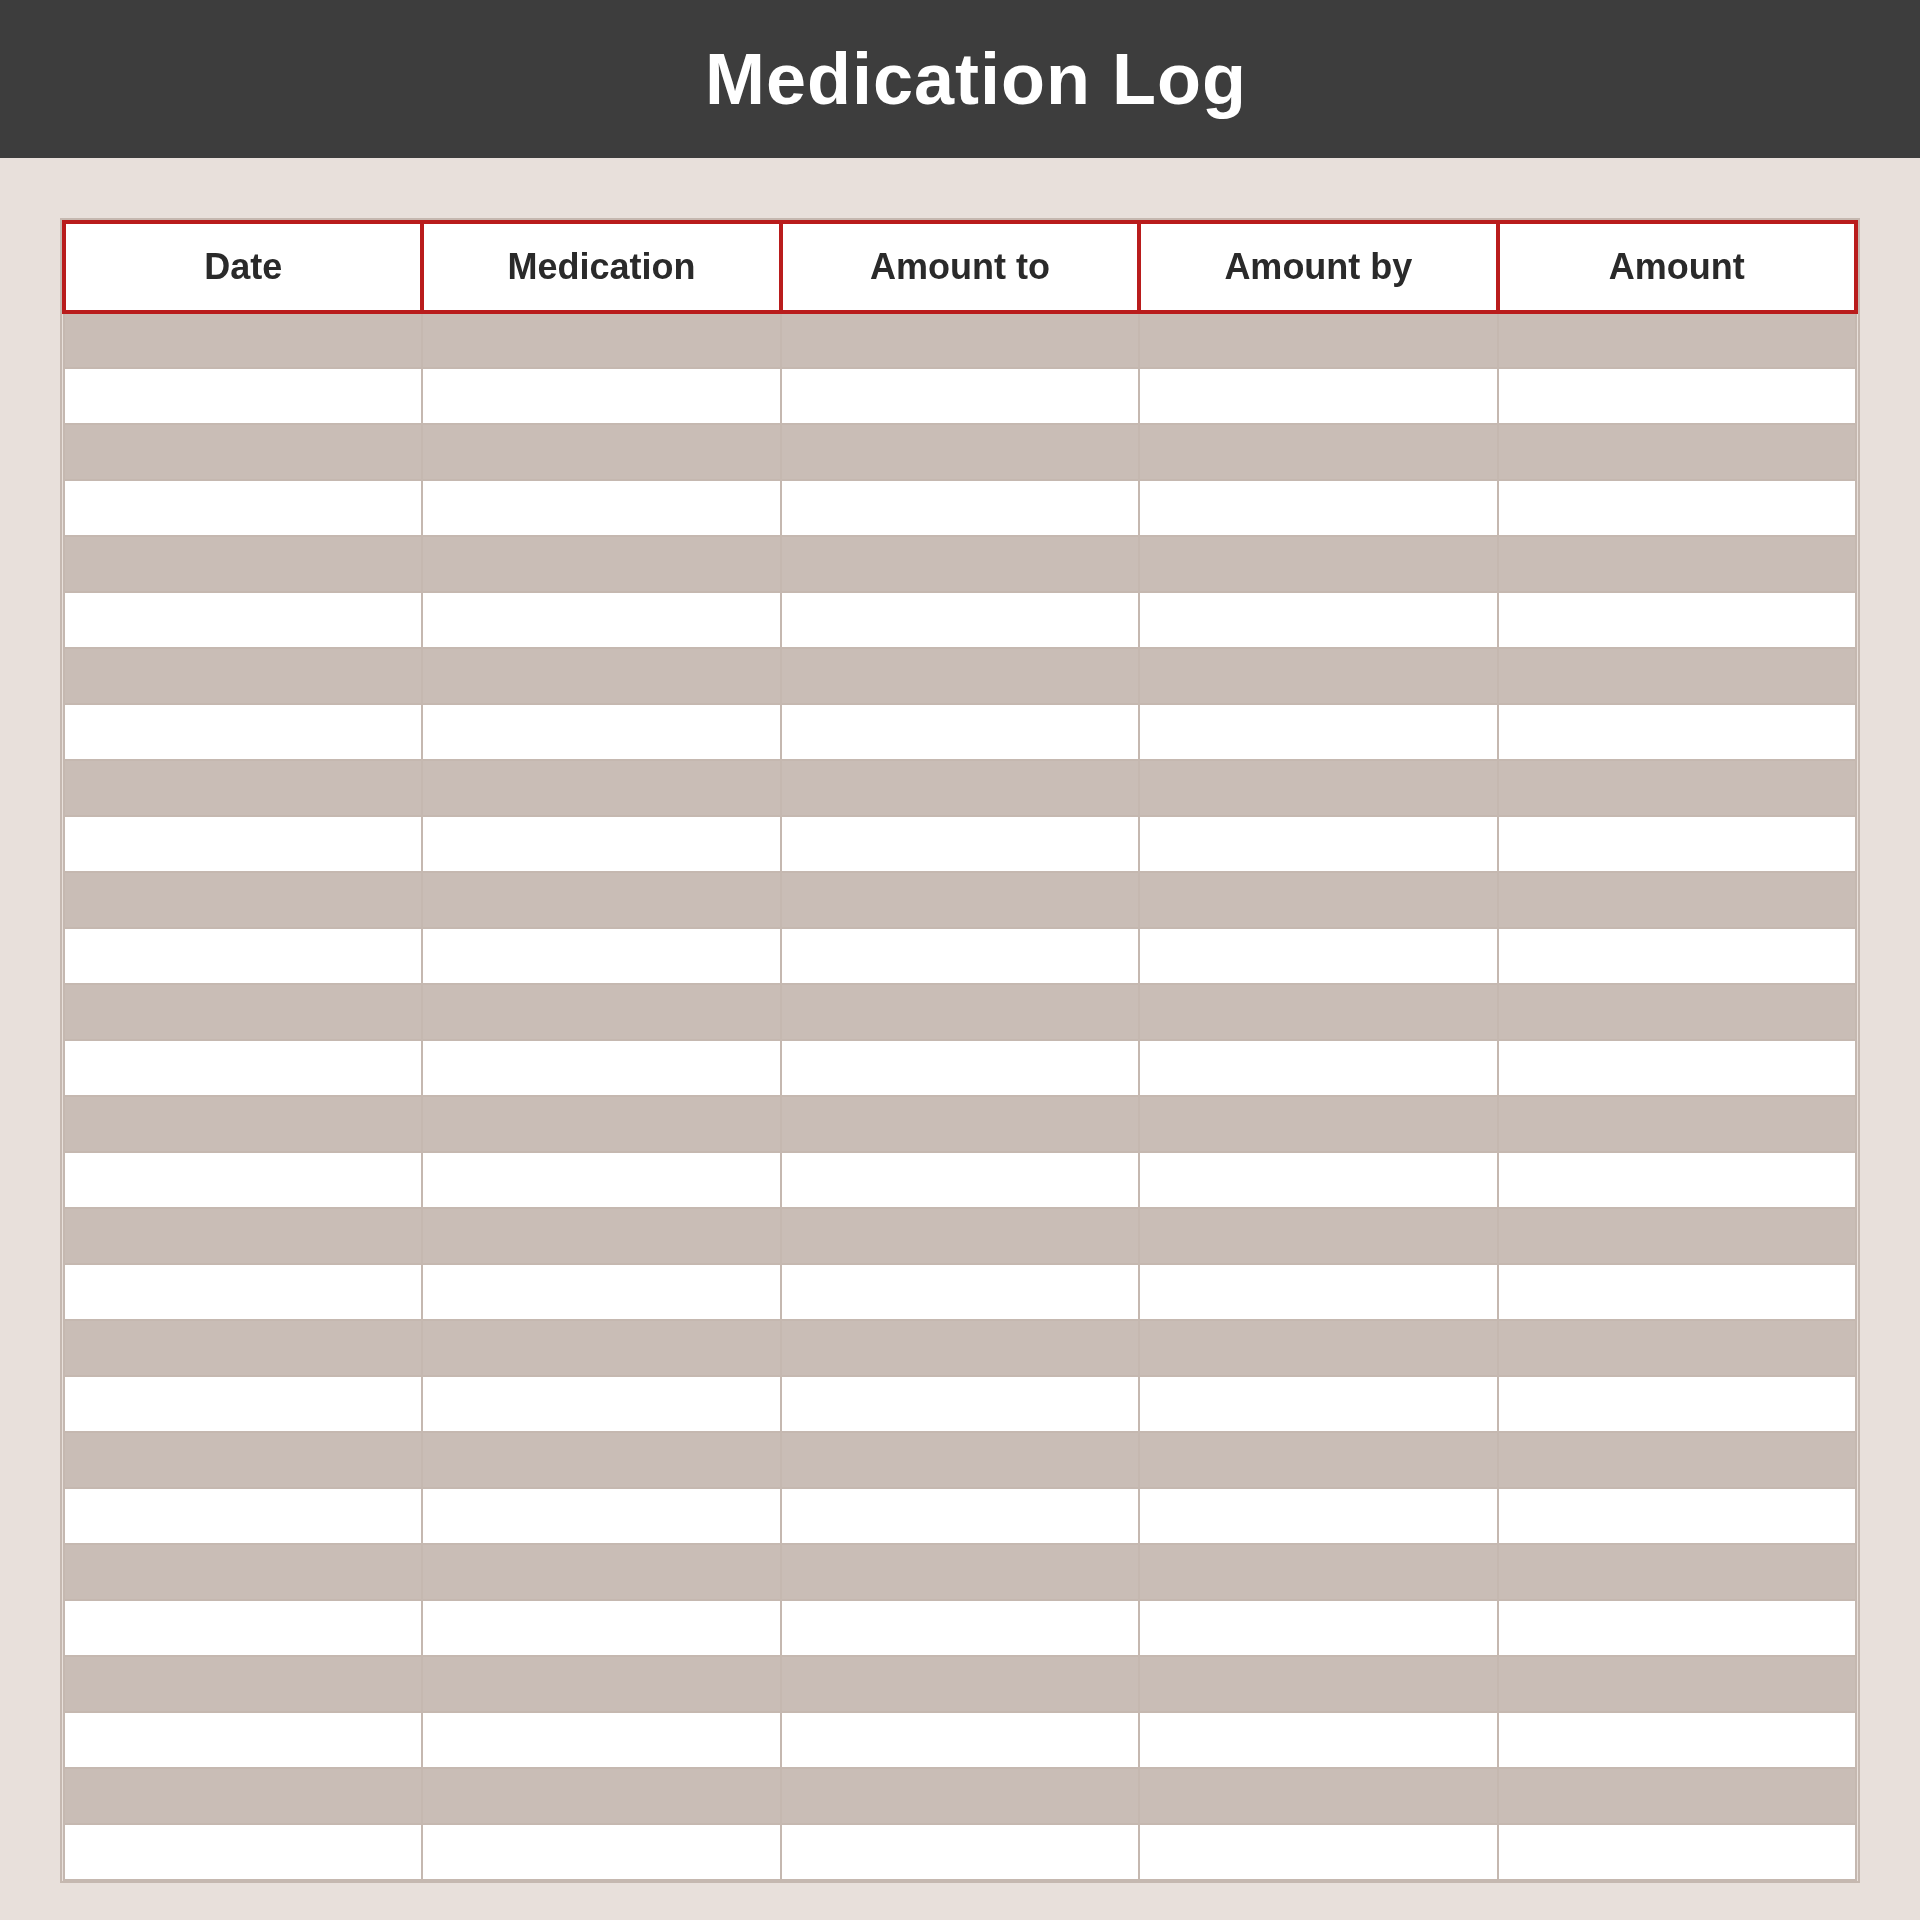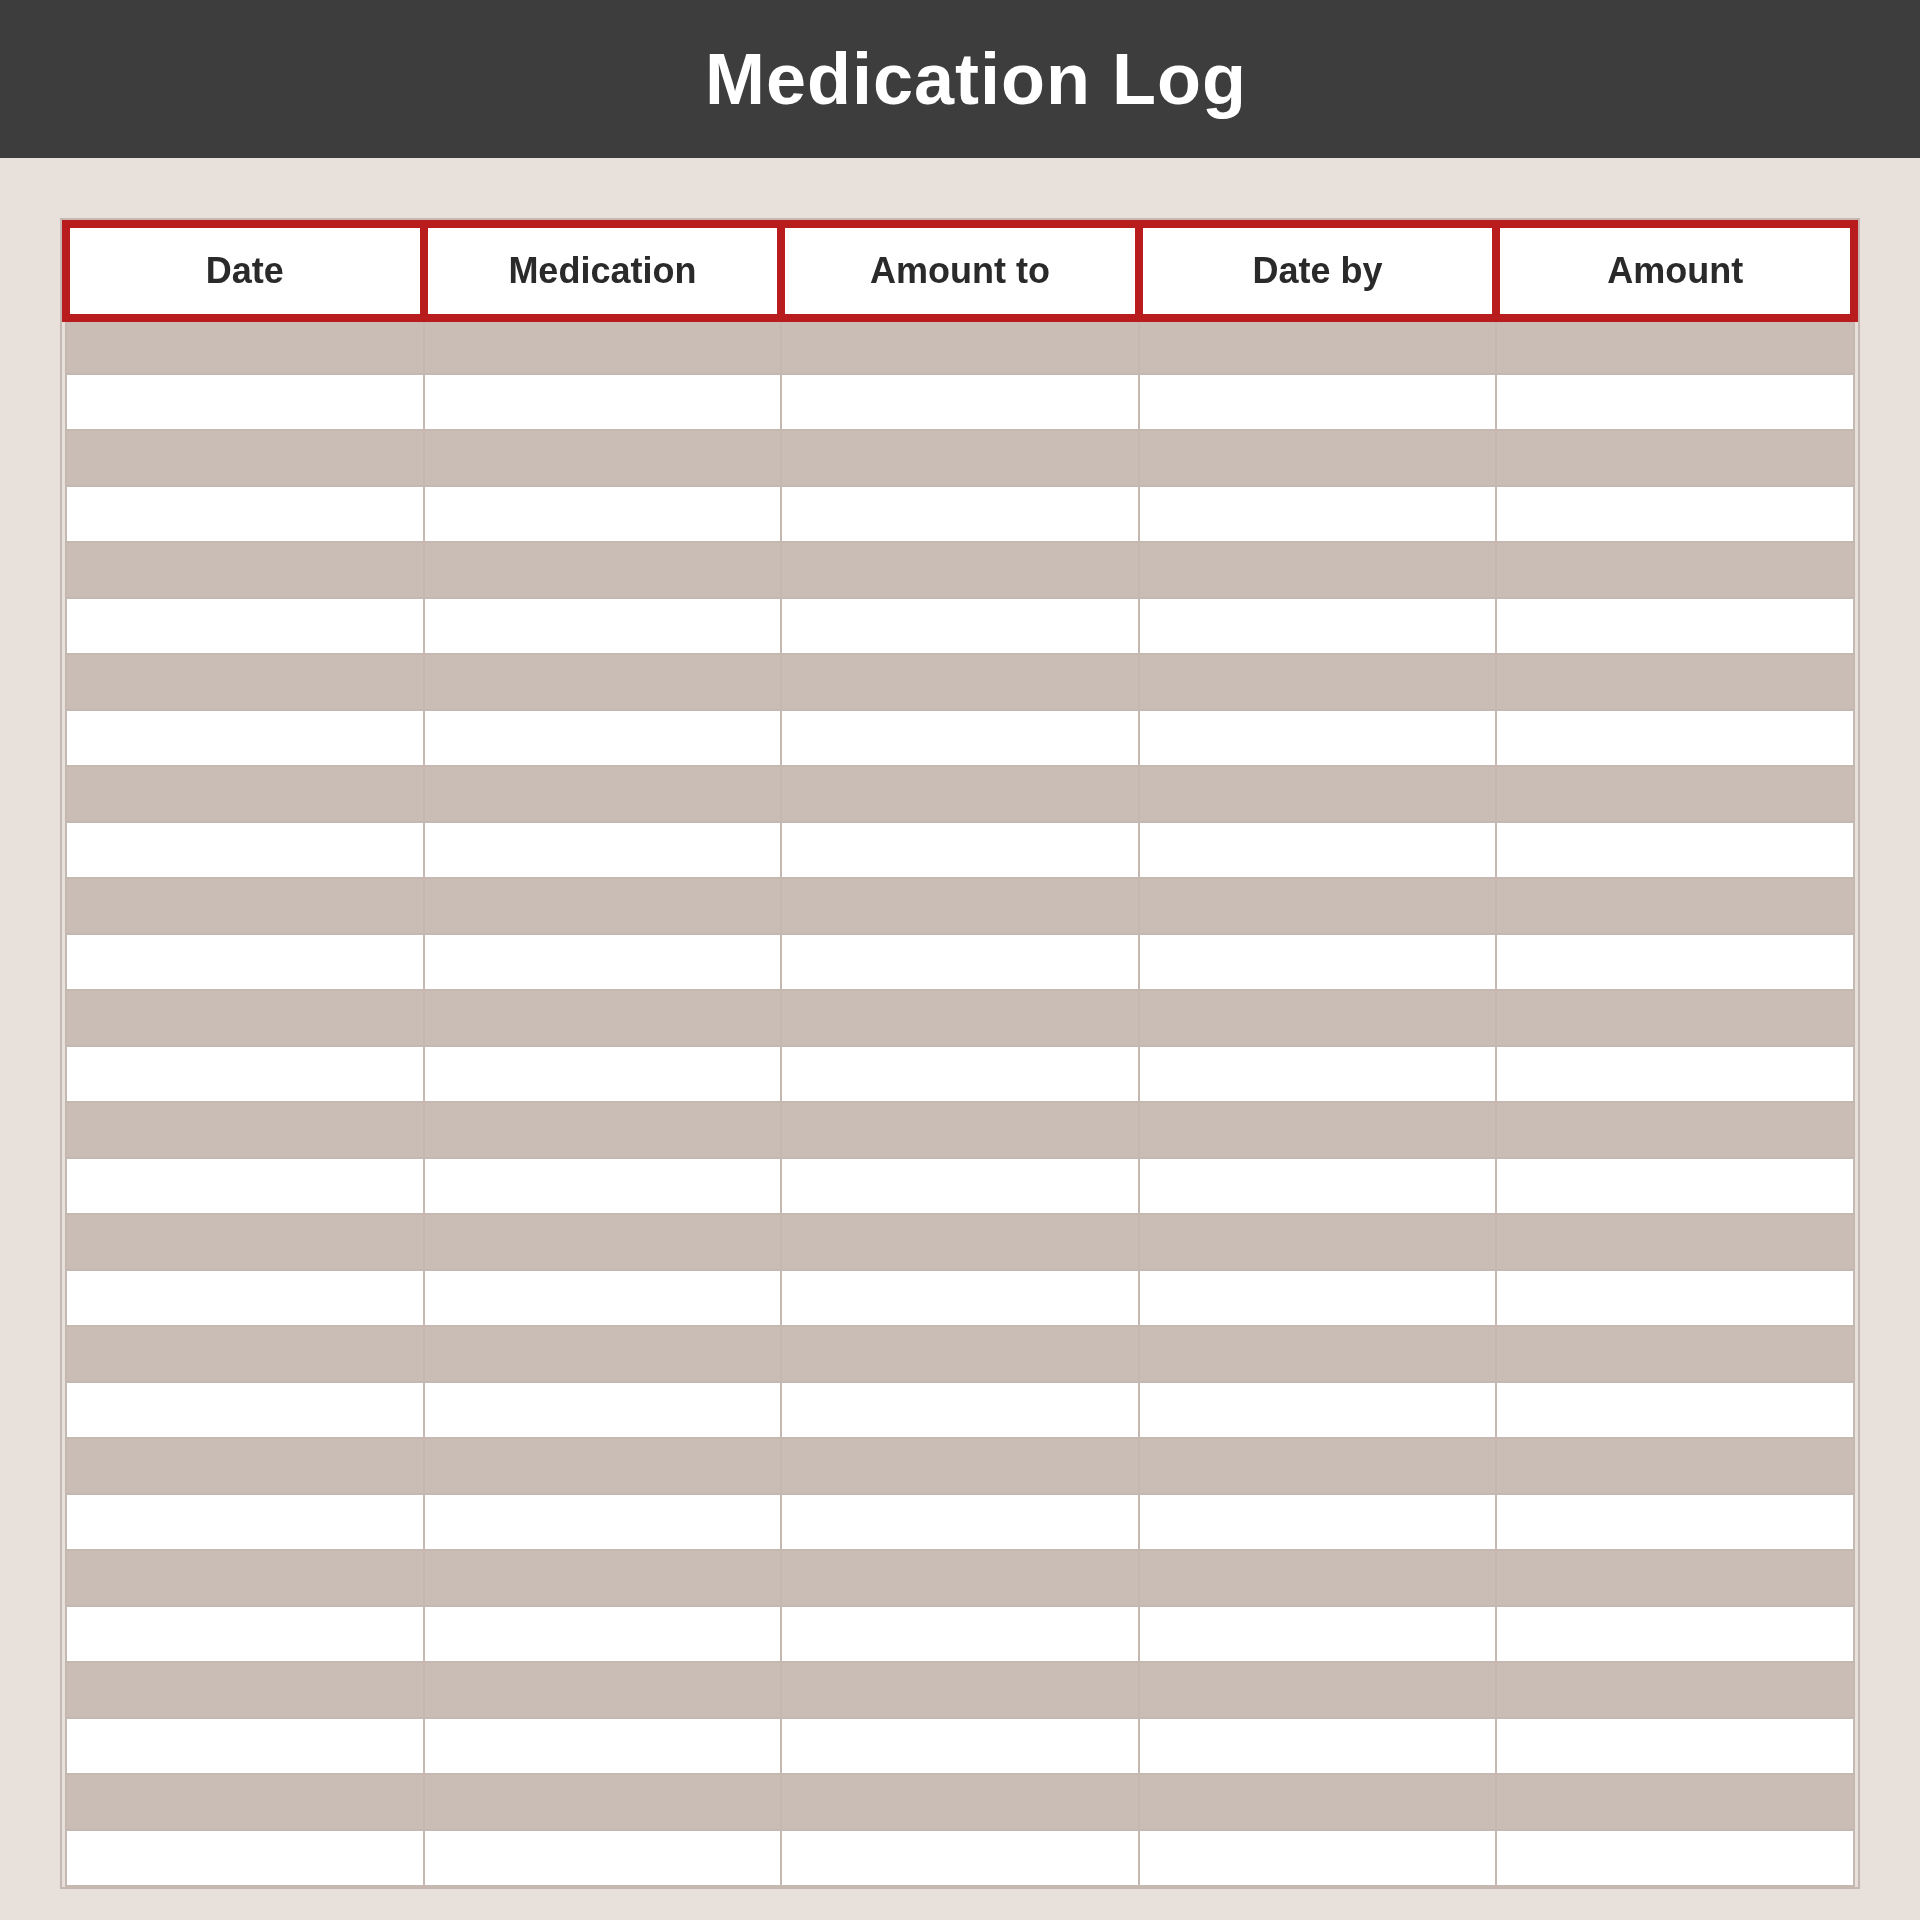--- a/index.html
+++ b/index.html
@@ -44,21 +44,21 @@
       width: 100%;
       border-collapse: collapse;
       table-layout: fixed;
     }
 
     thead tr {
       background-color: #ffffff;
     }
 
     thead th {
-      border: 8px solid #b91c1c;
+      border: 4px solid #b91c1c;
       padding: 22px 10px;
       font-size: 36px;
       font-weight: 800;
       color: #2a2a2a;
       text-align: center;
     }
 
     tbody tr:nth-child(odd) {
       background-color: #c9bdb6;
     }
@@ -80,21 +80,21 @@
 </div>
 
 <div class="content">
   <div class="table-wrapper">
     <table>
       <thead>
         <tr>
           <th>Date</th>
           <th>Medication</th>
           <th>Amount to</th>
-          <th>Date by</th>
+          <th>Amount by</th>
           <th>Amount</th>
         </tr>
       </thead>
       <tbody id="table-body">
       <tr>
             <td></td>
             <td></td>
             <td></td>
             <td></td>
             <td></td>

